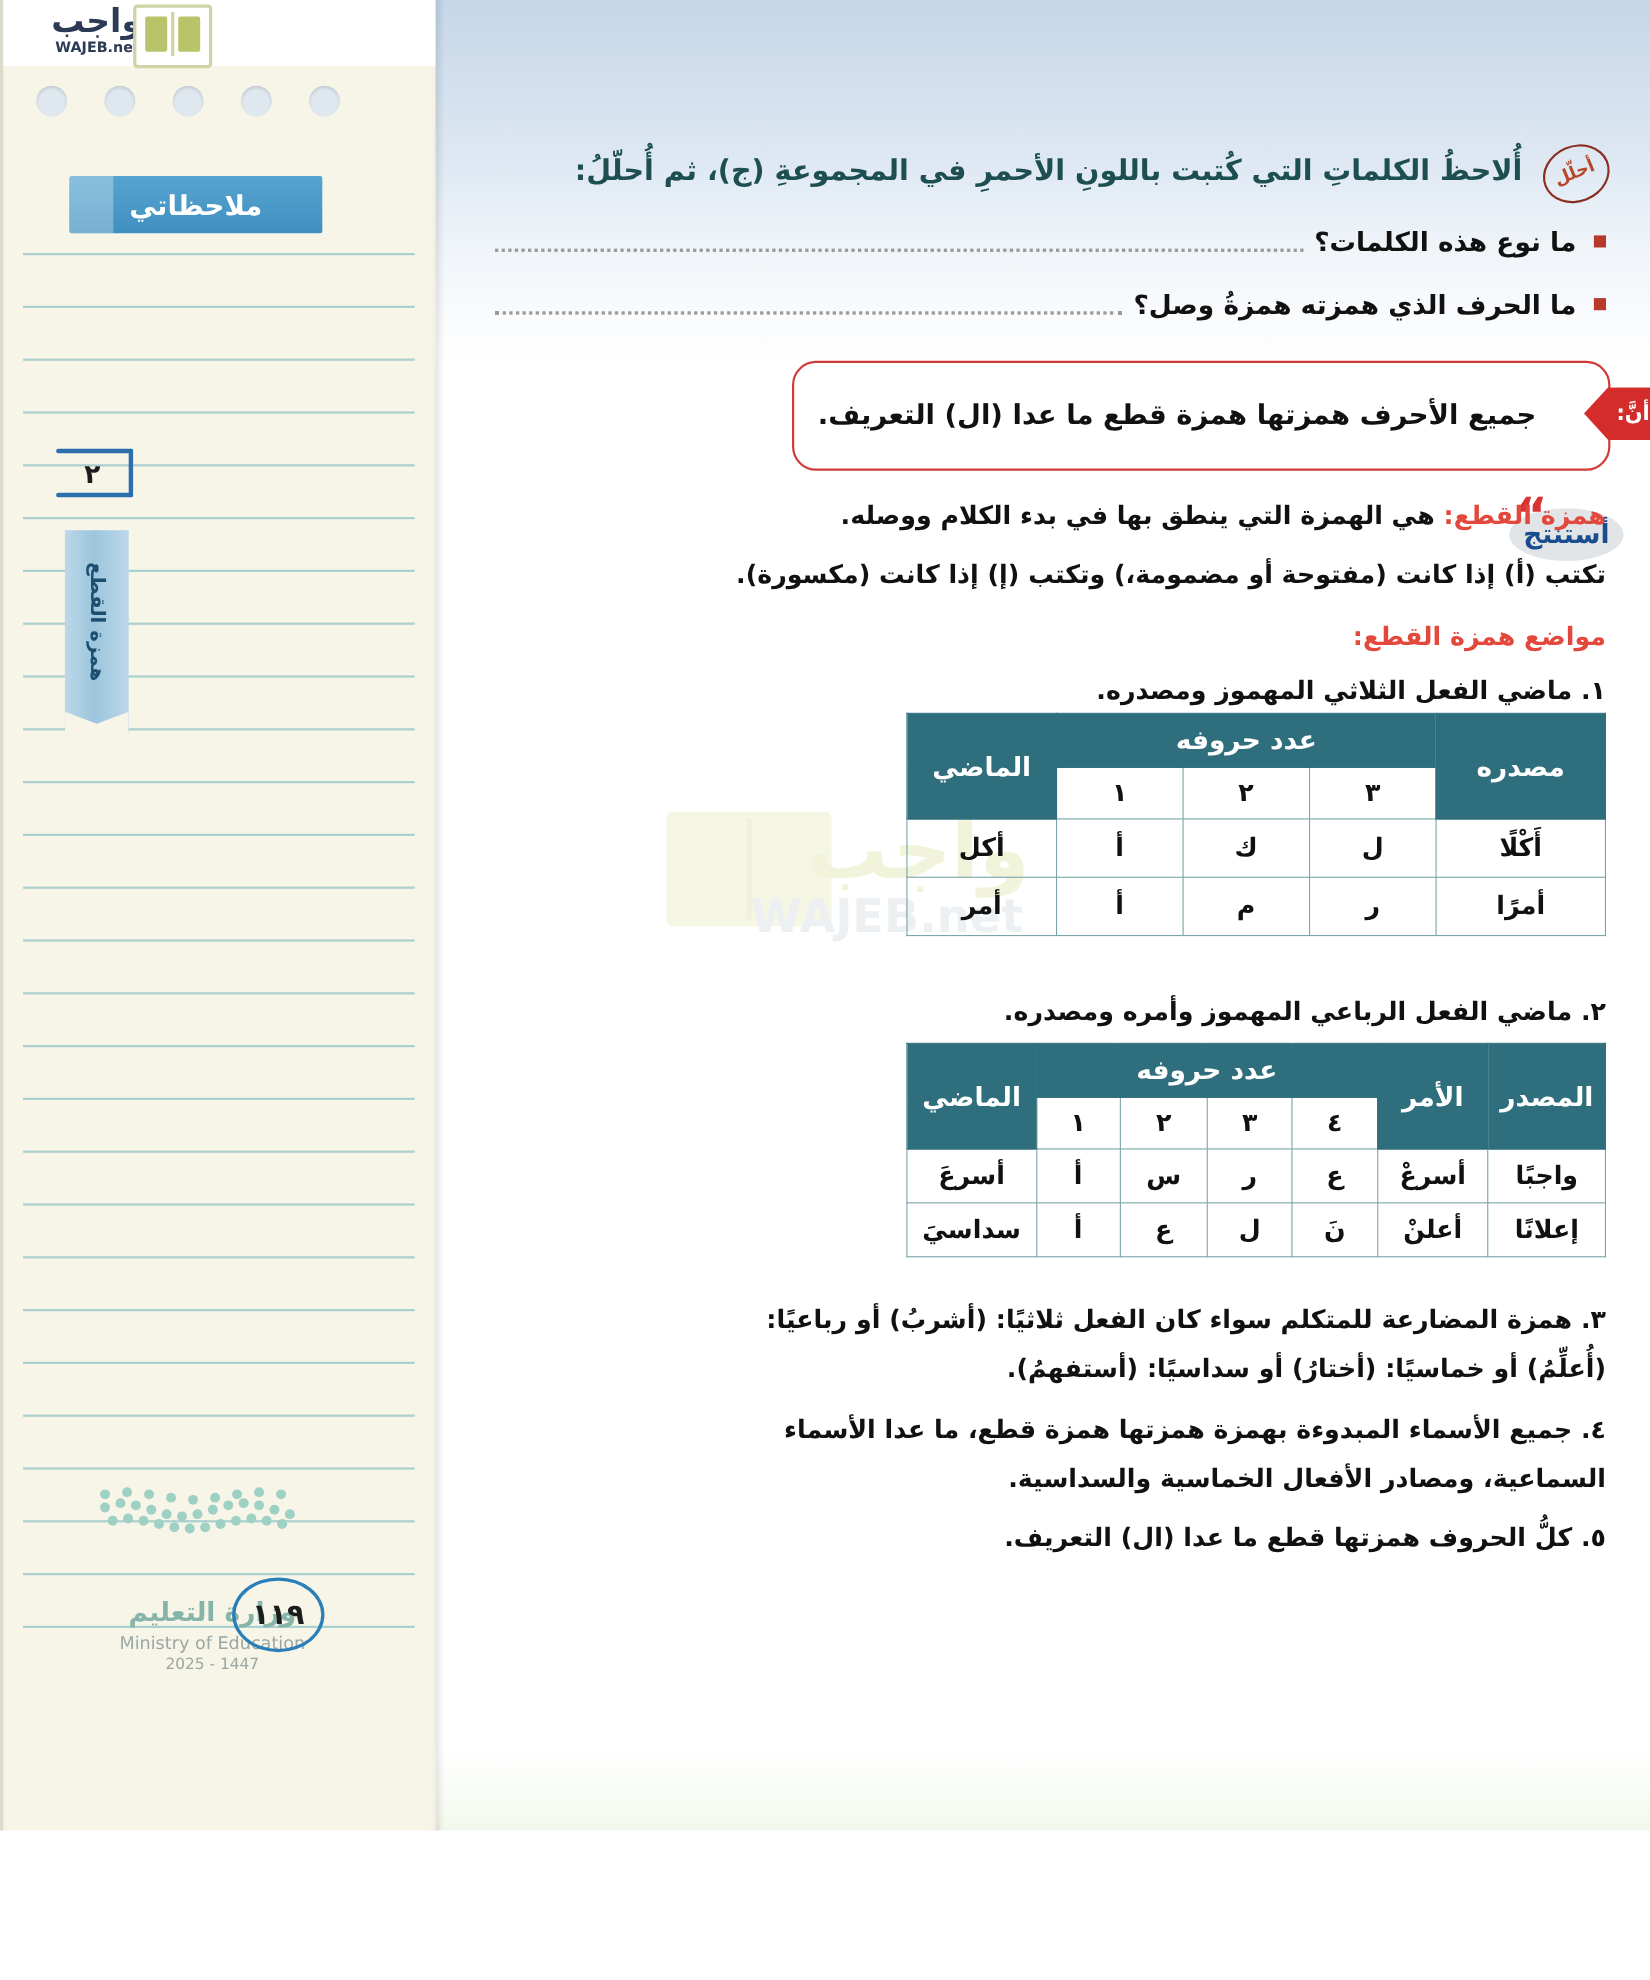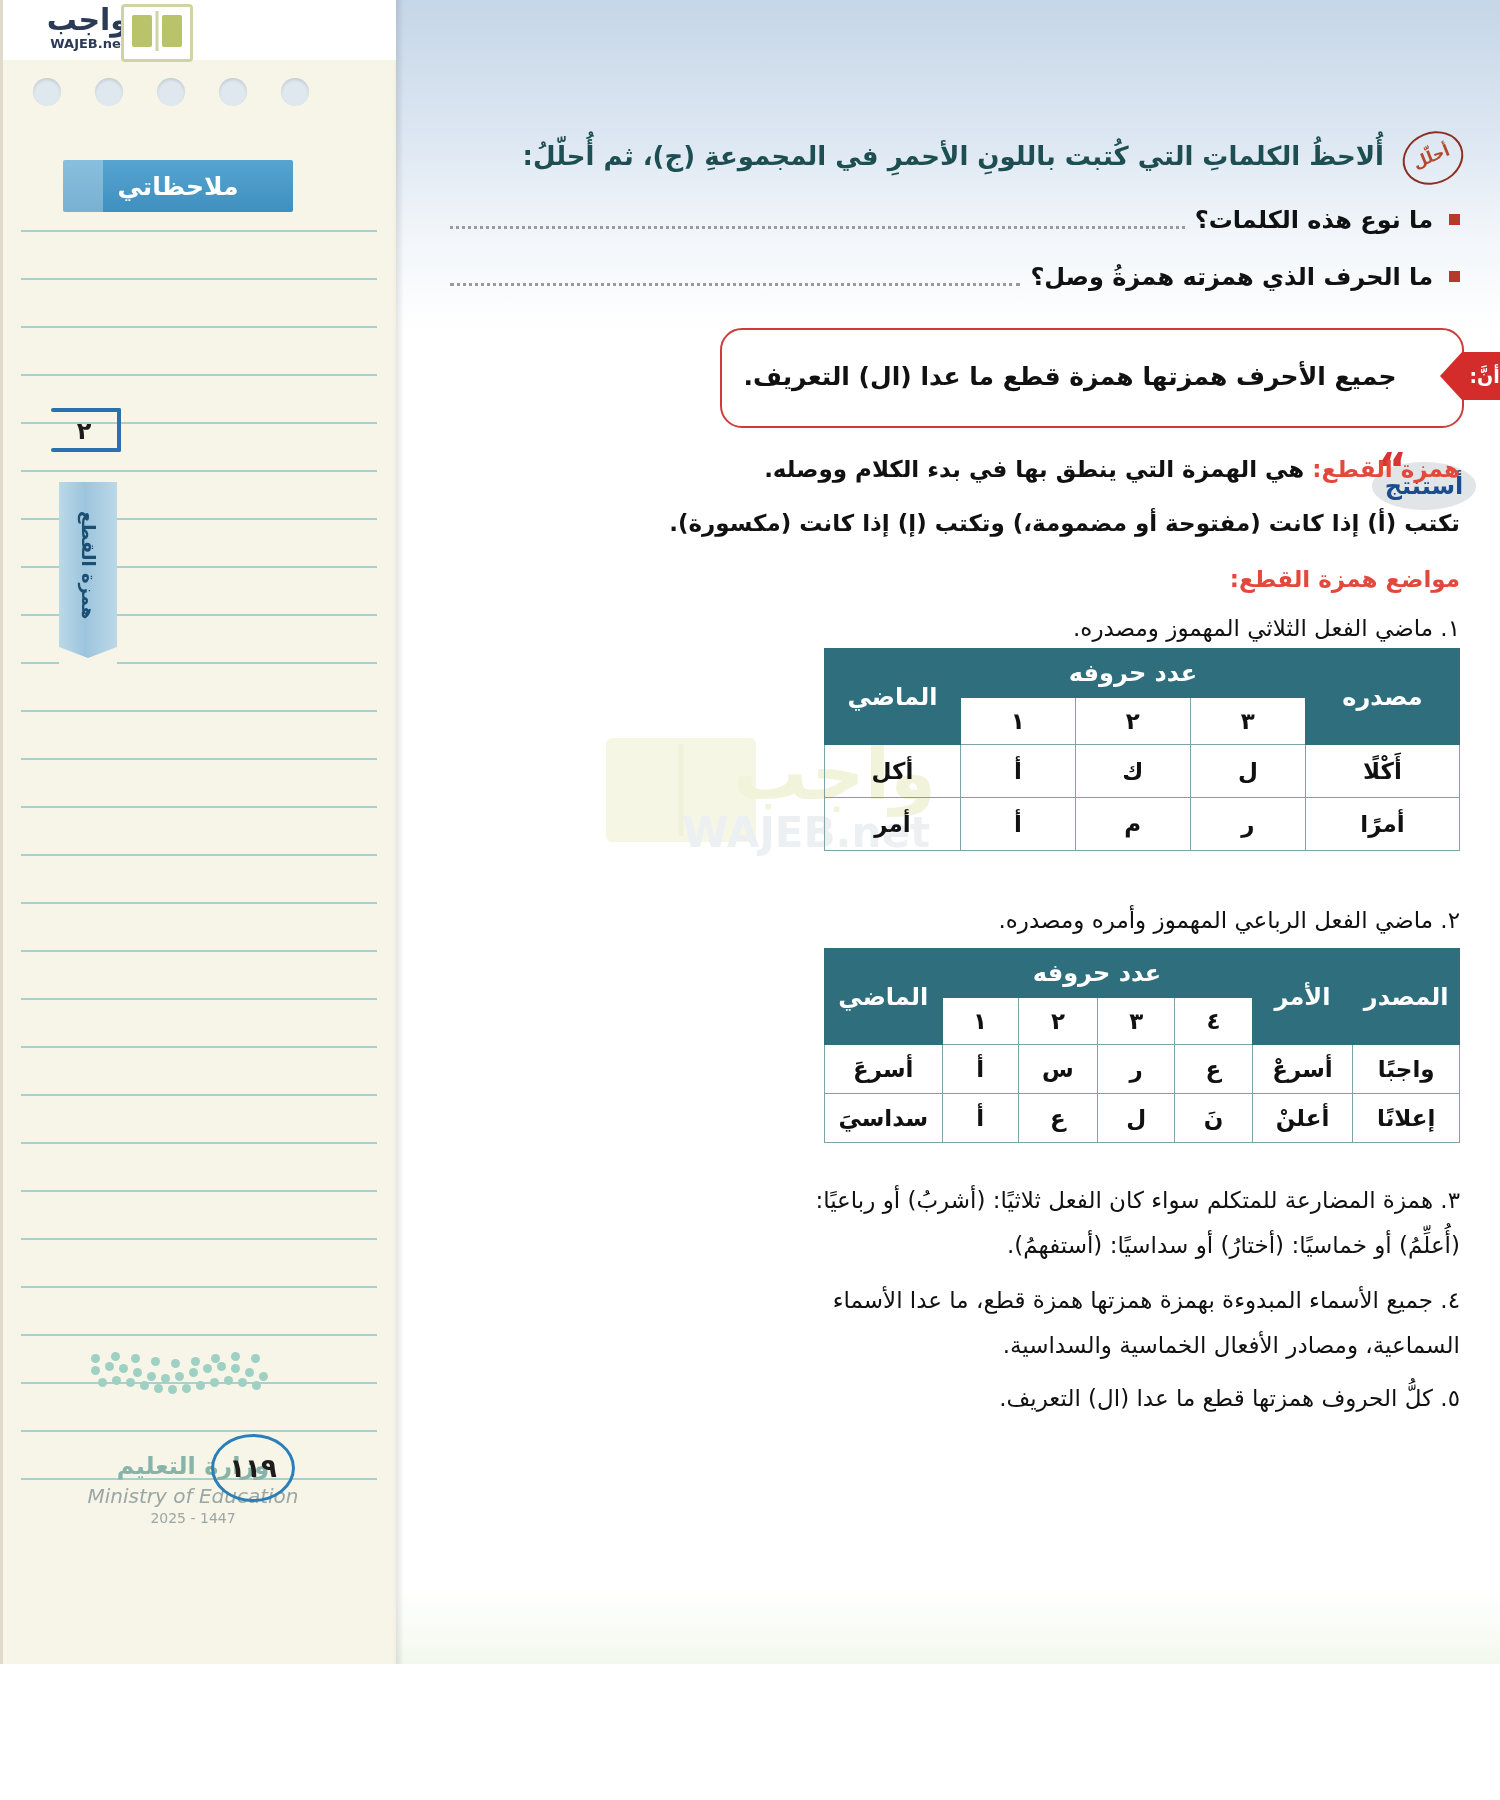--- a/index.html
+++ b/index.html
@@ -118,21 +118,21 @@
   
   .dots-deco{position:absolute;left:88px;top:1348px;width:190px;height:46px;}
   .dots-deco i{position:absolute;width:9px;height:9px;border-radius:50%;background:#9fd0c4;display:block;}
   .ministry{
     position:absolute;left:60px;top:1452px;width:260px;text-align:center;
   }
   .ministry .m-ar{
     font-size:24px;color:#86b4a8;font-weight:bold;letter-spacing:1px;
     font-family:"DejaVu Sans",sans-serif;
   }
-  .ministry .m-en{font-size:20px;color:#9aa7a4;margin-top:4px;direction:ltr;font-style:italic;}
+  .ministry .m-en{font-size:16px;color:#9aa7a4;margin-top:4px;direction:ltr;}
   .ministry .m-yr{font-size:14px;color:#9aa7a4;margin-top:2px;direction:ltr;}
   .pagenum{
     position:absolute;left:208px;top:1434px;width:78px;height:62px;
     border:3px solid #2b7fb8;border-radius:50%;
     display:flex;align-items:center;justify-content:center;
     color:#1c1c1c;font-size:26px;font-weight:bold;background:transparent;
   }
 
   
   .content{
@@ -264,21 +264,21 @@
     font-size:23px;color:#111111;font-weight:bold;line-height:1.7;
     font-family:"DejaVu Sans",sans-serif;text-align:right;
   }
   .red{color:#e2483c;}
   .p1{top:450px;right:40px;width:960px;}
   .p2{top:504px;right:40px;width:1000px;}
   .p3{top:560px;right:40px;width:1000px;color:#e2483c;}
 
   .listline{
     position:absolute;right:40px;width:1000px;
-    font-size:23px;color:#111111;font-weight:normal;text-align:right;
+    font-size:23px;color:#111111;font-weight:bold;text-align:right;
     font-family:"DejaVu Sans",sans-serif;line-height:1.75;
   }
 
   
   table.t{
     position:absolute;border-collapse:collapse;direction:rtl;
     font-family:"DejaVu Sans",sans-serif;background:transparent;
   }
   table.t td,table.t th{
     border:1.5px solid #7ba3a8;text-align:center;vertical-align:middle;

